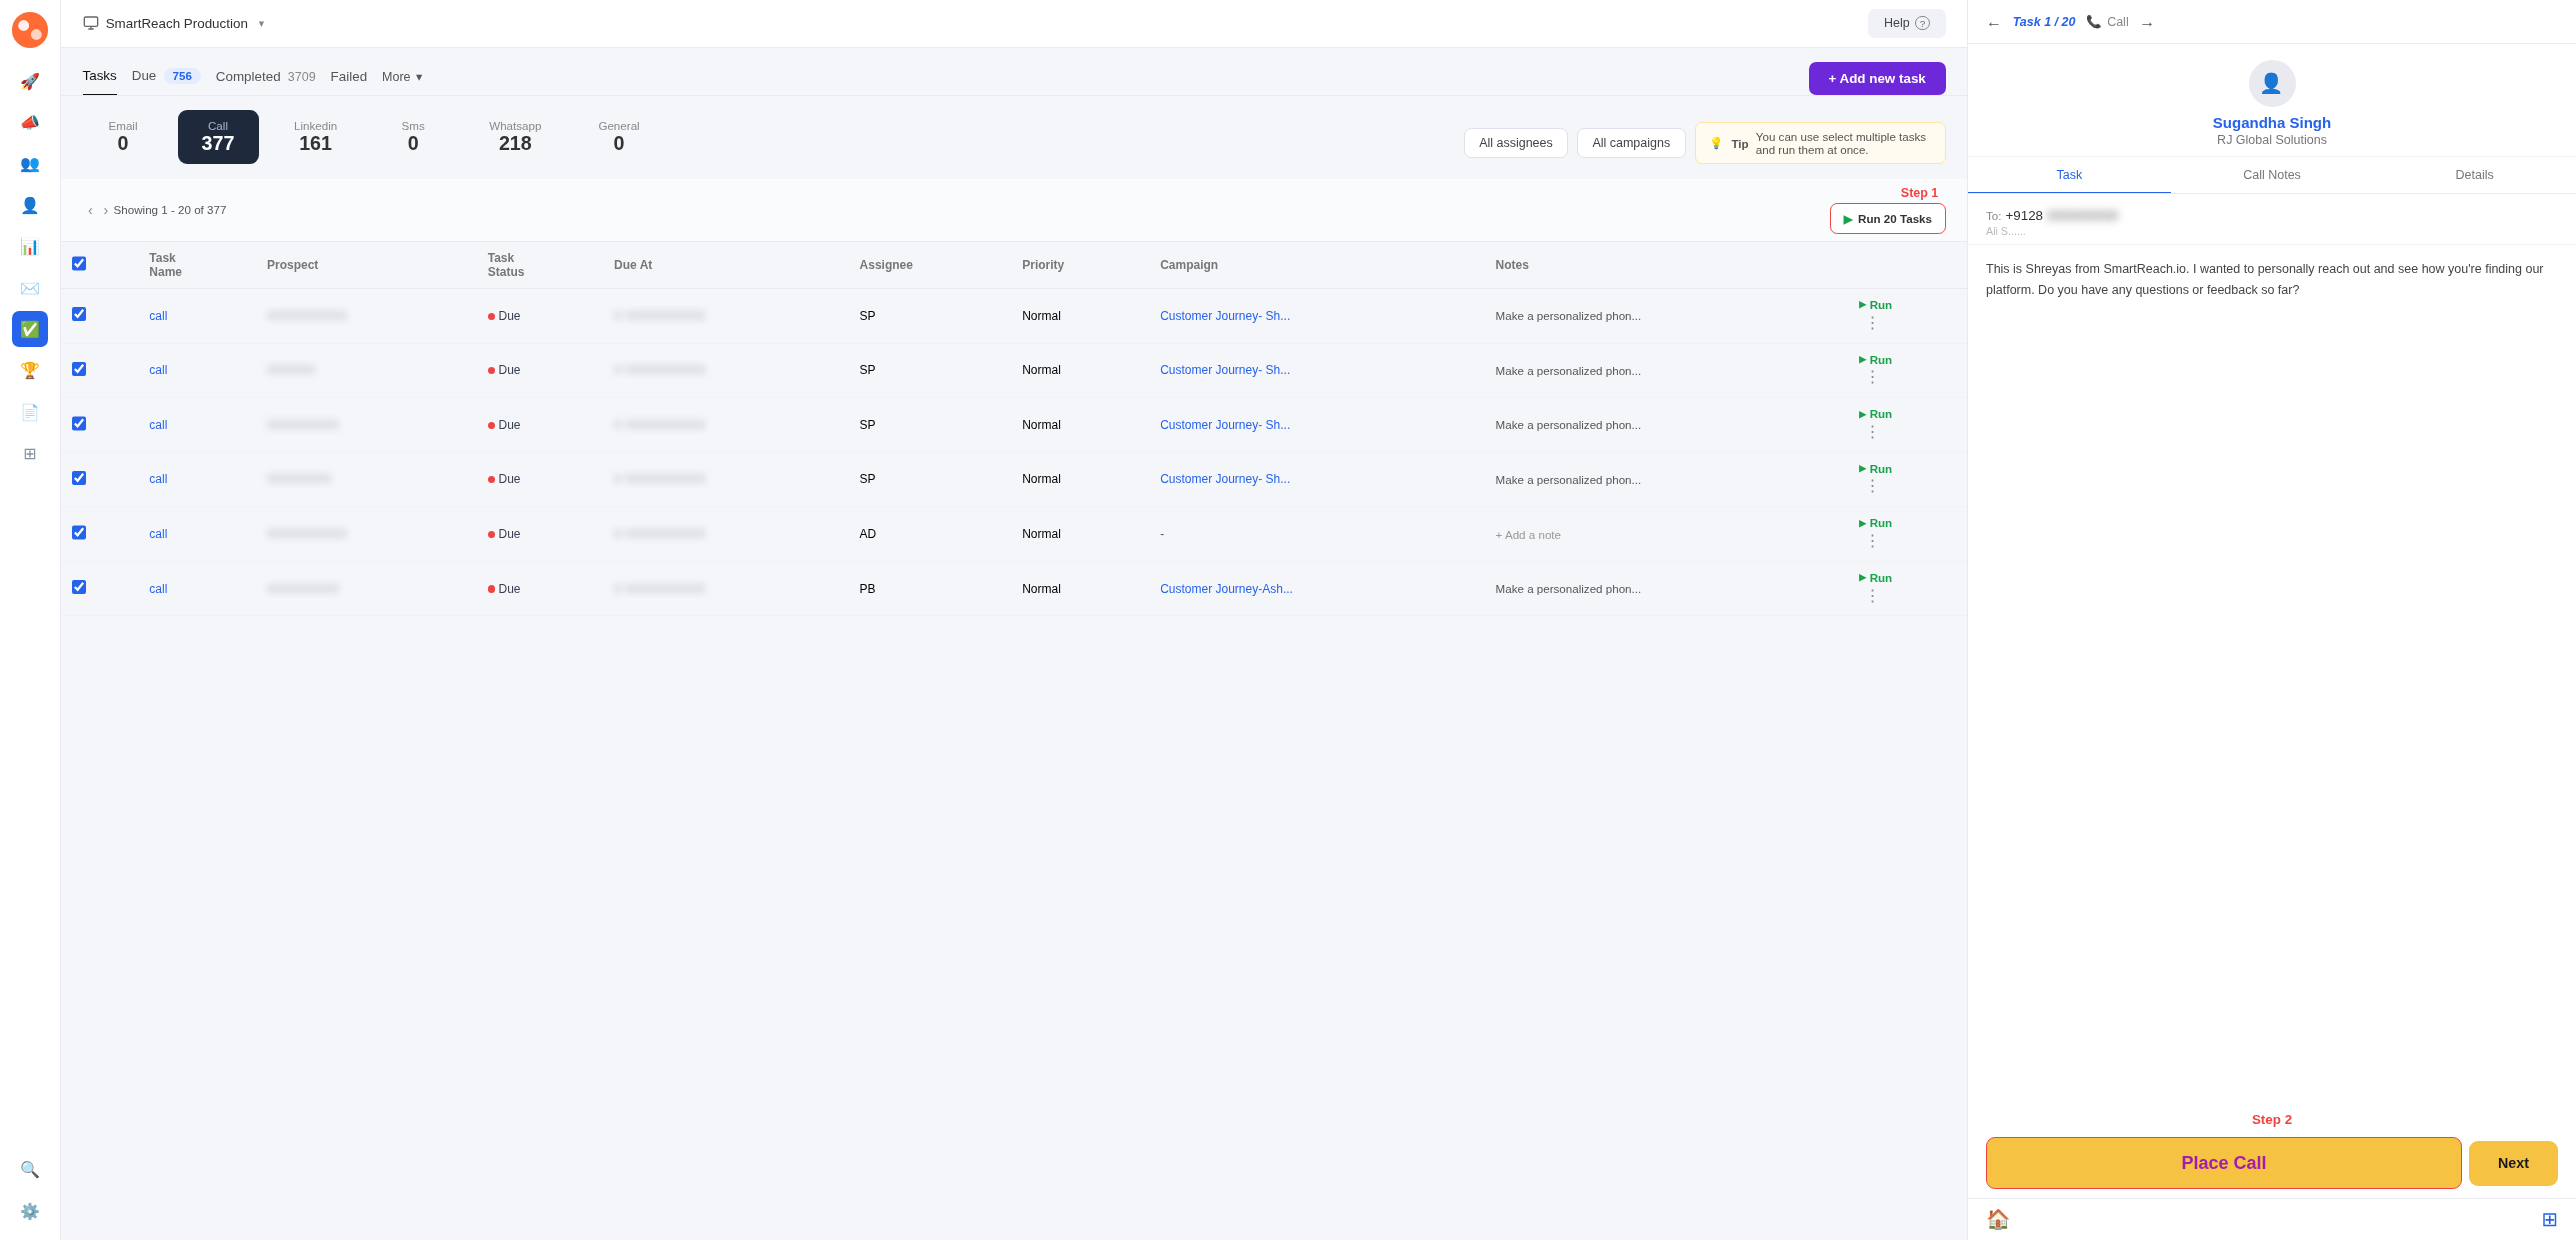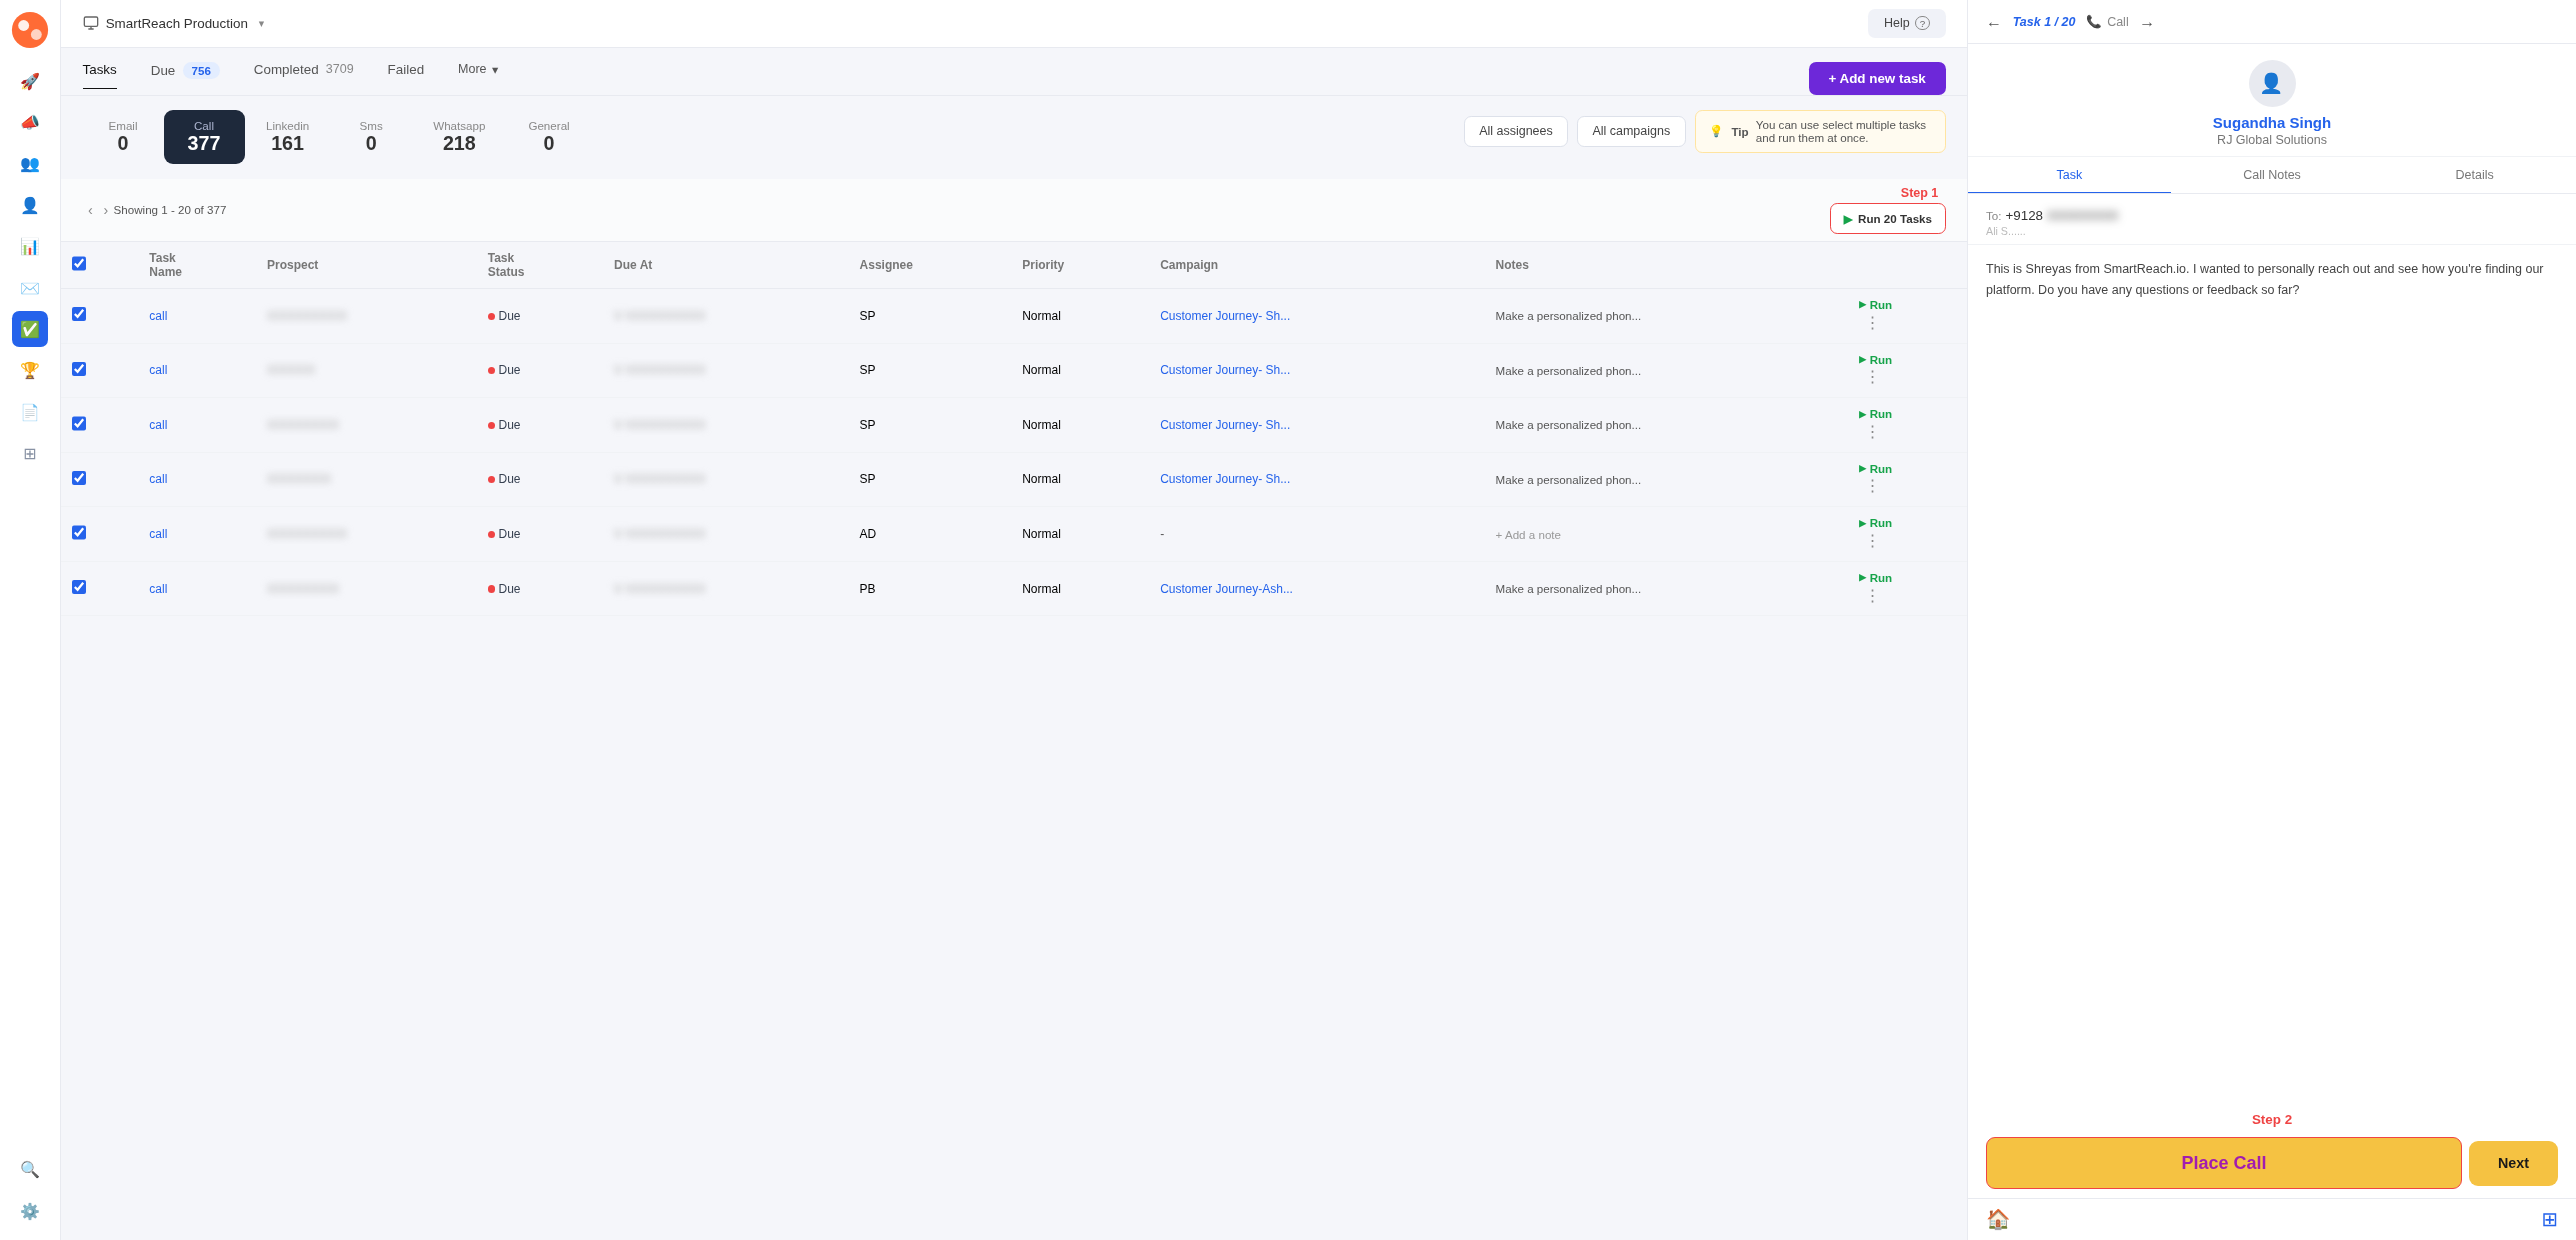--- a/index.html
+++ b/index.html
@@ -14,29 +14,29 @@
 
     
     .main { flex: 1; display: flex; flex-direction: column; overflow: hidden; }
 
     
     .header { background: #fff; border-bottom: 0.9px solid #e8eaf0; padding: 9px 21.5px; display: flex; align-items: center; justify-content: space-between; }
     .header-left { display: flex; align-items: center; gap: 7.2px; color: #333; font-size: 13.4px; }
     .header-left svg { color: #666; }
     .dropdown-icon { color: #888; font-size: 10.7px; margin-left: 3.6px; }
     .help-btn { background: #f0f2f8; border: none; border-radius: 7.2px; padding: 7.2px 16px; font-size: 12.5px; cursor: pointer; display: flex; align-items: center; gap: 5.4px; color: #444; }
-    .tabs-row { display: flex; align-items: flex-start; padding: 14.3px 21.5px 0; border-bottom: 0.9px solid #e8eaf0; gap: 34px; }
+    .tabs-row { display: flex; align-items: flex-end; padding: 14.3px 21.5px 0; border-bottom: 0.9px solid #e8eaf0; gap: 15px; }
     .tab { font-size: 13.4px; font-weight: 500; color: #555; padding-bottom: 10.7px; cursor: pointer; display: flex; align-items: center; gap: 7.2px; }
     .tab.active { color: #111; border-bottom: 1.8px solid #111; }
     .tab-badge { background: #e3edff; color: #2563eb; border-radius: 10.7px; padding: 1.8px 9px; font-size: 11.6px; font-weight: 600; }
     .tab-count { color: #888; font-size: 12.5px; }
     .add-task-btn { margin-left: auto; background: #6d28d9; color: #fff; border: none; border-radius: 7.2px; padding: 9px 19.7px; font-size: 13.4px; font-weight: 600; cursor: pointer; display: flex; align-items: center; gap: 5.4px; }
 
     
-    .filter-row { display: flex; align-items: flex-start; padding: 14.3px 21.5px; gap: 0; }
+    .filter-row { display: flex; align-items: flex-end; padding: 14.3px 21.5px; gap: 14px; }
     .channel-card { text-align: center; padding: 9px 21.5px; border-radius: 9px; cursor: pointer; min-width: 81px; }
     .channel-card.active { background: #1e293b; color: #fff; }
     .channel-card .label { font-size: 11.6px; color: inherit; }
     .channel-card.active .label { color: #adb5d0; }
     .channel-card .count { font-size: 19.7px; font-weight: 700; }
     .channel-card:not(.active) .label { color: #888; }
     .channel-card:not(.active) .count { color: #333; }
 
     .filter-right { margin-left: auto; display: flex; align-items: center; gap: 9px; }
     .filter-btn { border: 0.9px solid #dde1ea; border-radius: 7.2px; padding: 7.2px 14.3px; background: #fff; font-size: 12.5px; cursor: pointer; color: #444; }

